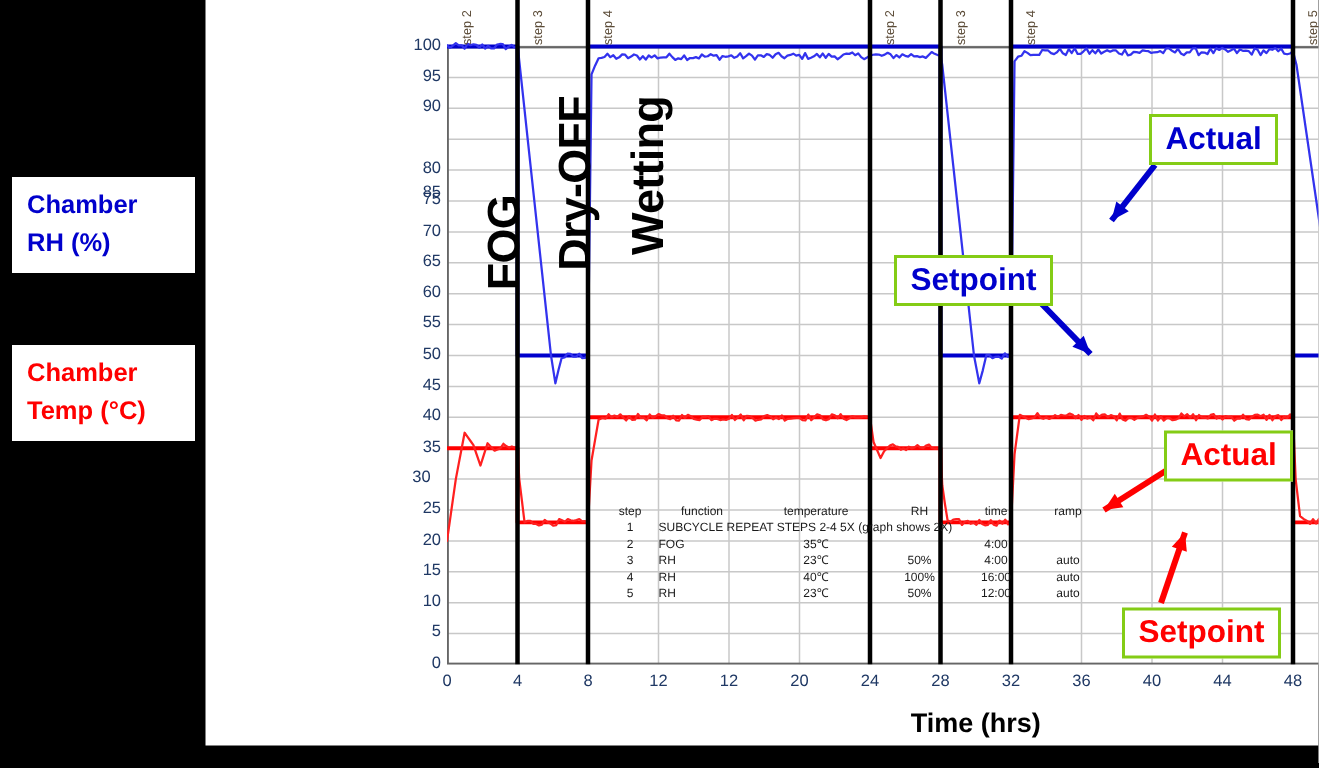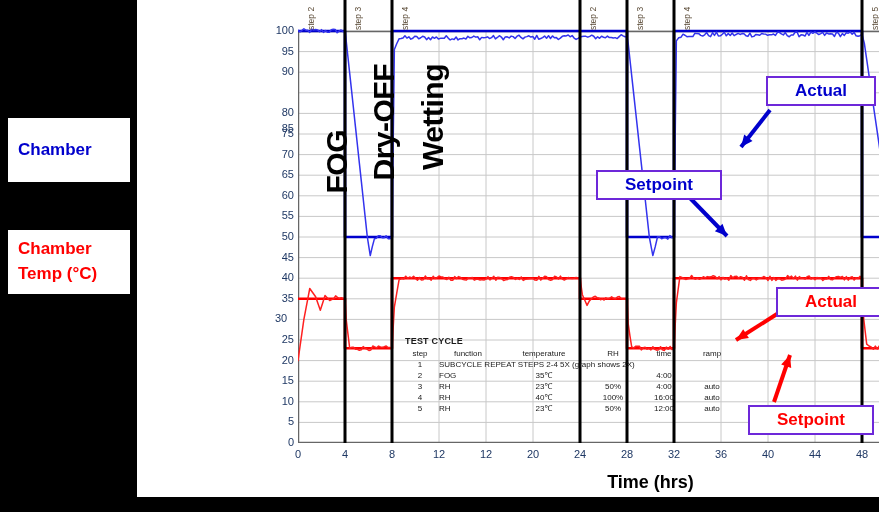--- a/index.html
+++ b/index.html
@@ -88,24 +88,24 @@
     white-space:nowrap;
     transform:rotate(-90deg);
     transform-origin:left bottom;
     letter-spacing:-0.5px;
   }
 
   
   .callout{
     position:absolute;
     background:#ffffff;
-    border:2px solid #6d28d9;
+    border:2px solid #84cc16;
     font-weight:bold;
-    font-size:17px;
-    padding:3px 27px;
+    font-size:21px;
+    padding:3px 9px;
     white-space:nowrap;
   }
   .callout.blue{color:#0000CC;}
   .callout.red{color:#FF0000;}
 
   
   #testcycle{
     position:absolute;
     left:268px;top:336px;
     font-size:8px;
@@ -134,20 +134,21 @@
   #testcycle td.c-ramp{text-align:center;width:38px;}
   #testcycle td.span{text-align:left;}
 </style>
 </head>
 <body>
 
 <div id="root">
 
   <div class="side-label rh">
     <div>Chamber</div>
+    <div>RH (%)</div>
   </div>
   <div class="side-label temp">
     <div>Chamber</div>
     <div>Temp (°C)</div>
   </div>
 
   <div id="chartcard">
 
     <div id="yaxis">
         <div class="ytick" style="top: 436px;">0</div>
@@ -235,21 +236,20 @@
         <div class="xtick" style="left: 490px;">28</div>
         <div class="xtick" style="left: 537px;">32</div>
         <div class="xtick" style="left: 584px;">36</div>
         <div class="xtick" style="left: 631px;">40</div>
         <div class="xtick" style="left: 678px;">44</div>
         <div class="xtick" style="left: 725px;">48</div>
       </div>
     <div id="xtitle">Time (hrs)</div>
 
     <div id="testcycle">
-      <div class="tc-title">TEST CYCLE</div>
       <table>
         <thead>
           <tr>
             <th>step</th>
             <th>function</th>
             <th>temperature</th>
             <th>RH</th>
             <th>time</th>
             <th>ramp</th>
           </tr>

